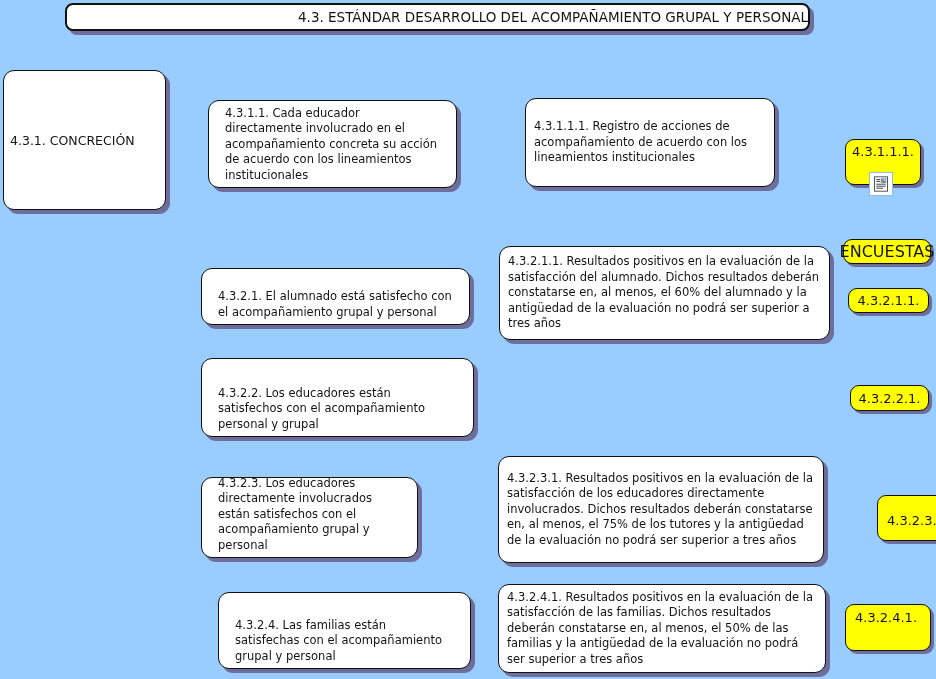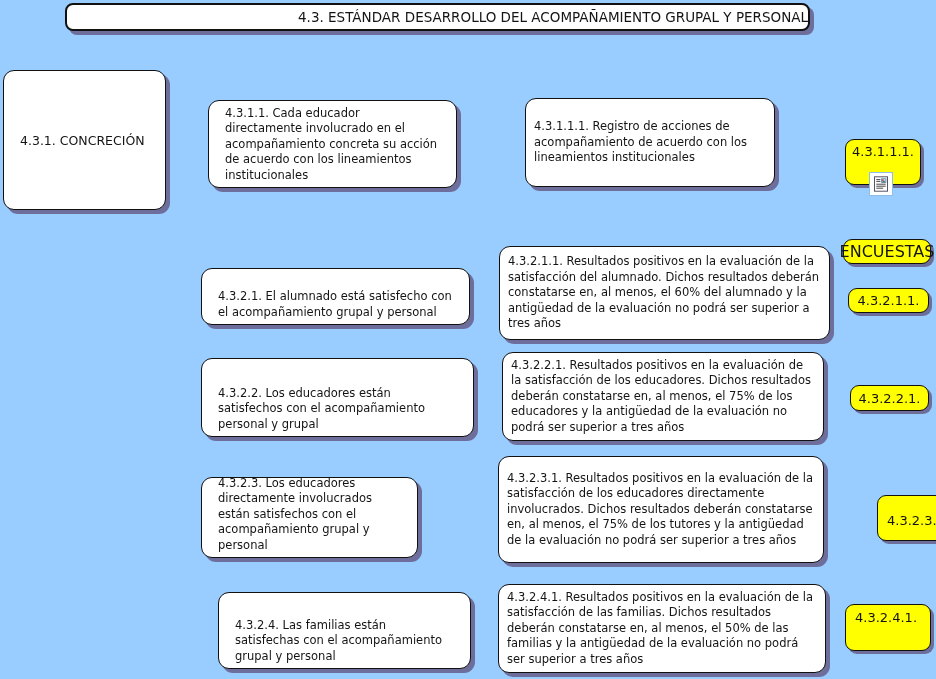--- a/index.html
+++ b/index.html
@@ -12,21 +12,21 @@
   .box{position:absolute;background:var(--fill);border:1.5px solid var(--line);
        border-radius:11px;box-shadow:4px 4px 0 var(--shadow);box-sizing:border-box;}
   .tag{position:absolute;background:var(--tag);border:1.5px solid var(--line);
        border-radius:9px;box-shadow:3px 3px 0 var(--shadow);box-sizing:border-box;
        font-size:13px;display:flex;cursor:pointer;}
 
   #title-box{left:65px;top:3px;width:745px;height:28px;border-radius:8px;border-width:2px;
              display:flex;align-items:center;justify-content:flex-end;font-size:13.5px;}
 
   #g-concrecion{left:3px;top:70px;width:163px;height:140px;display:flex;align-items:center;
-                padding:0 16px;font-size:12.5px;}
+                padding:0 6px;font-size:12.5px;}
   #g-satisfaccion{left:3px;top:287px;width:155px;height:384px;display:flex;align-items:center;
                 padding:0 6px;font-size:12.5px;}
 
   .criterion{display:flex;align-items:flex-end;padding:4px 16px;font-size:11.5px;line-height:15.5px;overflow:hidden;}
   .evidence{display:flex;align-items:center;padding:5px 8px;font-size:11.5px;line-height:15.5px;overflow:hidden;}
 
   #c-4311{left:208px;top:100px;width:249px;height:88px;}
   #e-43111{left:525px;top:98px;width:250px;height:89px;}
   #t-43111{left:845px;top:139px;width:76px;height:46px;justify-content:center;
            align-items:flex-start;padding-top:4px;}
@@ -97,23 +97,20 @@
   <div class="box evidence" id="e-43211">
     <span>4.3.2.1.1. Resultados positivos en la evaluación de la satisfacción del alumnado. Dichos resultados deberán constatarse en, al menos, el 60% del alumnado y la antigüedad de la evaluación no podrá ser superior a tres años</span>
   </div>
   <div class="tag" id="t-43211">
     <span>4.3.2.1.1.</span>
   </div>
 
   <div class="box criterion" id="c-4322">
     <span>4.3.2.2. Los educadores están satisfechos con el acompañamiento personal y grupal</span>
   </div>
-  <div class="box evidence" id="e-43221">
-    <span>4.3.2.2.1. Resultados positivos en la evaluación de la satisfacción de los educadores. Dichos resultados deberán constatarse en, al menos, el 75% de los educadores y la antigüedad de la evaluación no podrá ser superior a tres años</span>
-  </div>
   <div class="tag" id="t-43221">
     <span>4.3.2.2.1.</span>
   </div>
 
   <div class="box criterion" id="c-4323">
     <span>4.3.2.3. Los educadores directamente involucrados están satisfechos con el acompañamiento grupal y personal</span>
   </div>
   <div class="box evidence" id="e-43231">
     <span>4.3.2.3.1. Resultados positivos en la evaluación de la satisfacción de los educadores directamente involucrados. Dichos resultados deberán constatarse en, al menos, el 75% de los tutores y la antigüedad de la evaluación no podrá ser superior a tres años</span>
   </div>

